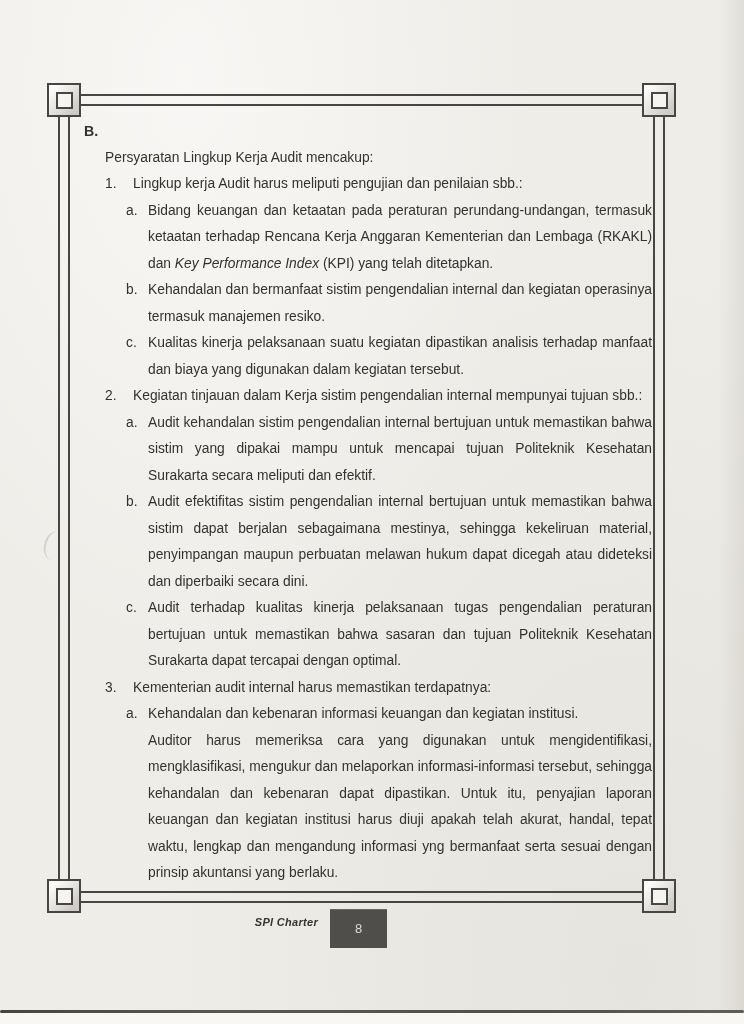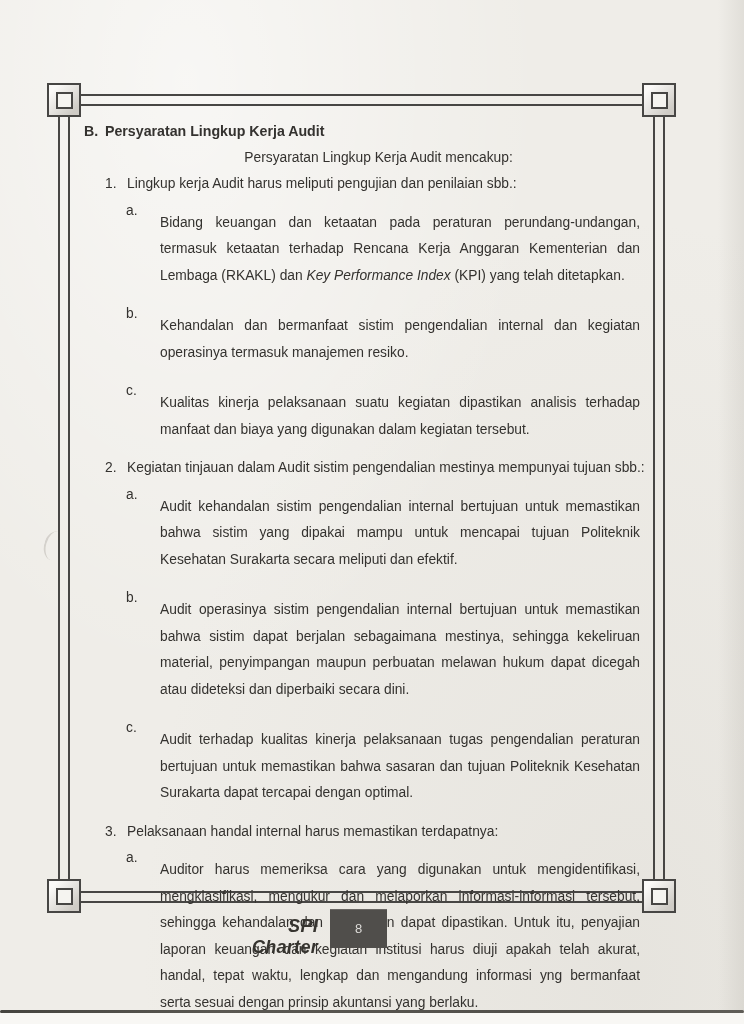--- a/index.html
+++ b/index.html
@@ -32,34 +32,34 @@
   .corner.tl { left: 47px;  top: 83px; }
   .corner.tr { left: 642px; top: 83px; }
   .corner.bl { left: 47px;  top: 879px; }
   .corner.br { left: 642px; top: 879px; }
 
   
   .content { position: absolute; left: 84px; top: 118px; width: 568px;
              font-size: 13.8px; line-height: 26.5px; color: #34322f; }
   .h-row { display: flex; font-weight: bold; font-size: 14.2px; }
   .h-marker { flex: 0 0 21px; }
-  .intro { margin-left: 21px; text-align: center; }
+  .intro { margin-left: 21px; }
   .num-row { display: flex; margin-left: 21px; }
   .num { flex: 0 0 22px; }
-  .lead { white-space: nowrap; }
+  .lead { white-space: nowrap; margin-left: 6px; }
   .sub-row { display: flex; margin-left: 42px; }
   .letter { flex: 0 0 22px; }
-  .subtext { margin: 12px; width: 504px; text-align: justify; }
+  .subtext { margin: 0; width: 504px; text-align: justify; }
   .subcol { width: 504px; }
   .subcol .subtext { width: auto; }
   .subtext i { font-style: italic; }
 
   
   .footer-label { position: absolute; left: 226px; top: 916px; width: 92px; text-align: right;
-                  font-style: italic; font-weight: bold; font-size: 18px; color: #36342f;
+                  font-style: italic; font-weight: bold; font-size: 11px; color: #36342f;
                   letter-spacing: 0.3px; }
   .page-badge { position: absolute; left: 330px; top: 909px; width: 57px; height: 39px;
                 background: #504e4b; box-shadow: inset 0 1px 0 rgba(255,255,255,0.15);
                 display: flex; align-items: center; justify-content: center;
                 color: #dcdbd8; font-size: 13px; }
 
   
   .scan-edge  { position: absolute; left: 0; top: 1010px; width: 744px; height: 3px;
                 background: linear-gradient(to right, #45443f, #5a5852 30%, #52504b 70%, #5f5d57); border-radius: 2px; }
   .scan-below { position: absolute; left: 0; top: 1013px; width: 744px; height: 11px; background: #f8f7f4; }
@@ -88,21 +88,20 @@
       <div class="corner-inner"></div>
     </div>
   <div class="corner br">
       <div class="corner-inner"></div>
     </div>
 
   <div class="content">
 
     <div class="h-row">
       <span class="h-marker">B.</span>
-      <span class="h-title">Persyaratan Lingkup Kerja Audit</span>
     </div>
 
     <div class="intro">Persyaratan Lingkup Kerja Audit mencakup:</div>
 
     <div class="num-row">
       <span class="num">1.</span>
       <span class="lead">Lingkup kerja Audit harus meliputi pengujian dan penilaian sbb.:</span>
     </div>
     <div class="sub-row">
       <span class="letter">a.</span>
@@ -112,42 +111,43 @@
       <span class="letter">b.</span>
       <p class="subtext">Kehandalan dan bermanfaat sistim pengendalian internal dan kegiatan operasinya termasuk manajemen resiko.</p>
     </div>
     <div class="sub-row">
       <span class="letter">c.</span>
       <p class="subtext">Kualitas kinerja pelaksanaan suatu kegiatan dipastikan analisis terhadap manfaat dan biaya yang digunakan dalam kegiatan tersebut.</p>
     </div>
 
     <div class="num-row">
       <span class="num">2.</span>
-      <span class="lead">Kegiatan tinjauan dalam Audit sistim pengendalian mestinya mempunyai tujuan sbb.:</span>
+      <span class="lead">Kegiatan tinjauan dalam Kerja sistim pengendalian internal mempunyai tujuan sbb.:</span>
     </div>
     <div class="sub-row">
       <span class="letter">a.</span>
       <p class="subtext">Audit kehandalan sistim pengendalian internal bertujuan untuk memastikan bahwa sistim yang dipakai mampu untuk mencapai tujuan Politeknik Kesehatan Surakarta secara meliputi dan efektif.</p>
     </div>
     <div class="sub-row">
       <span class="letter">b.</span>
-      <p class="subtext">Audit operasinya sistim pengendalian internal bertujuan untuk memastikan bahwa sistim dapat berjalan sebagaimana mestinya, sehingga kekeliruan material, penyimpangan maupun perbuatan melawan hukum dapat dicegah atau dideteksi dan diperbaiki secara dini.</p>
+      <p class="subtext">Audit efektifitas sistim pengendalian internal bertujuan untuk memastikan bahwa sistim dapat berjalan sebagaimana mestinya, sehingga kekeliruan material, penyimpangan maupun perbuatan melawan hukum dapat dicegah atau dideteksi dan diperbaiki secara dini.</p>
     </div>
     <div class="sub-row">
       <span class="letter">c.</span>
       <p class="subtext">Audit terhadap kualitas kinerja pelaksanaan tugas pengendalian peraturan bertujuan untuk memastikan bahwa sasaran dan tujuan Politeknik Kesehatan Surakarta dapat tercapai dengan optimal.</p>
     </div>
 
     <div class="num-row">
       <span class="num">3.</span>
-      <span class="lead">Pelaksanaan handal internal harus memastikan terdapatnya:</span>
+      <span class="lead">Kementerian audit internal harus memastikan terdapatnya:</span>
     </div>
     <div class="sub-row">
       <span class="letter">a.</span>
       <div class="subcol">
+        <p class="subtext">Kehandalan dan kebenaran informasi keuangan dan kegiatan institusi.</p>
         <p class="subtext">Auditor harus memeriksa cara yang digunakan untuk mengidentifikasi, mengklasifikasi, mengukur dan melaporkan informasi-informasi tersebut, sehingga kehandalan dan kebenaran dapat dipastikan. Untuk itu, penyajian laporan keuangan dan kegiatan institusi harus diuji apakah telah akurat, handal, tepat waktu, lengkap dan mengandung informasi yng bermanfaat serta sesuai dengan prinsip akuntansi yang berlaku.</p>
       </div>
     </div>
 
   </div>
 
   <div class="footer-label">SPI Charter</div>
   <div class="page-badge">
     <span>8</span>
   </div>

